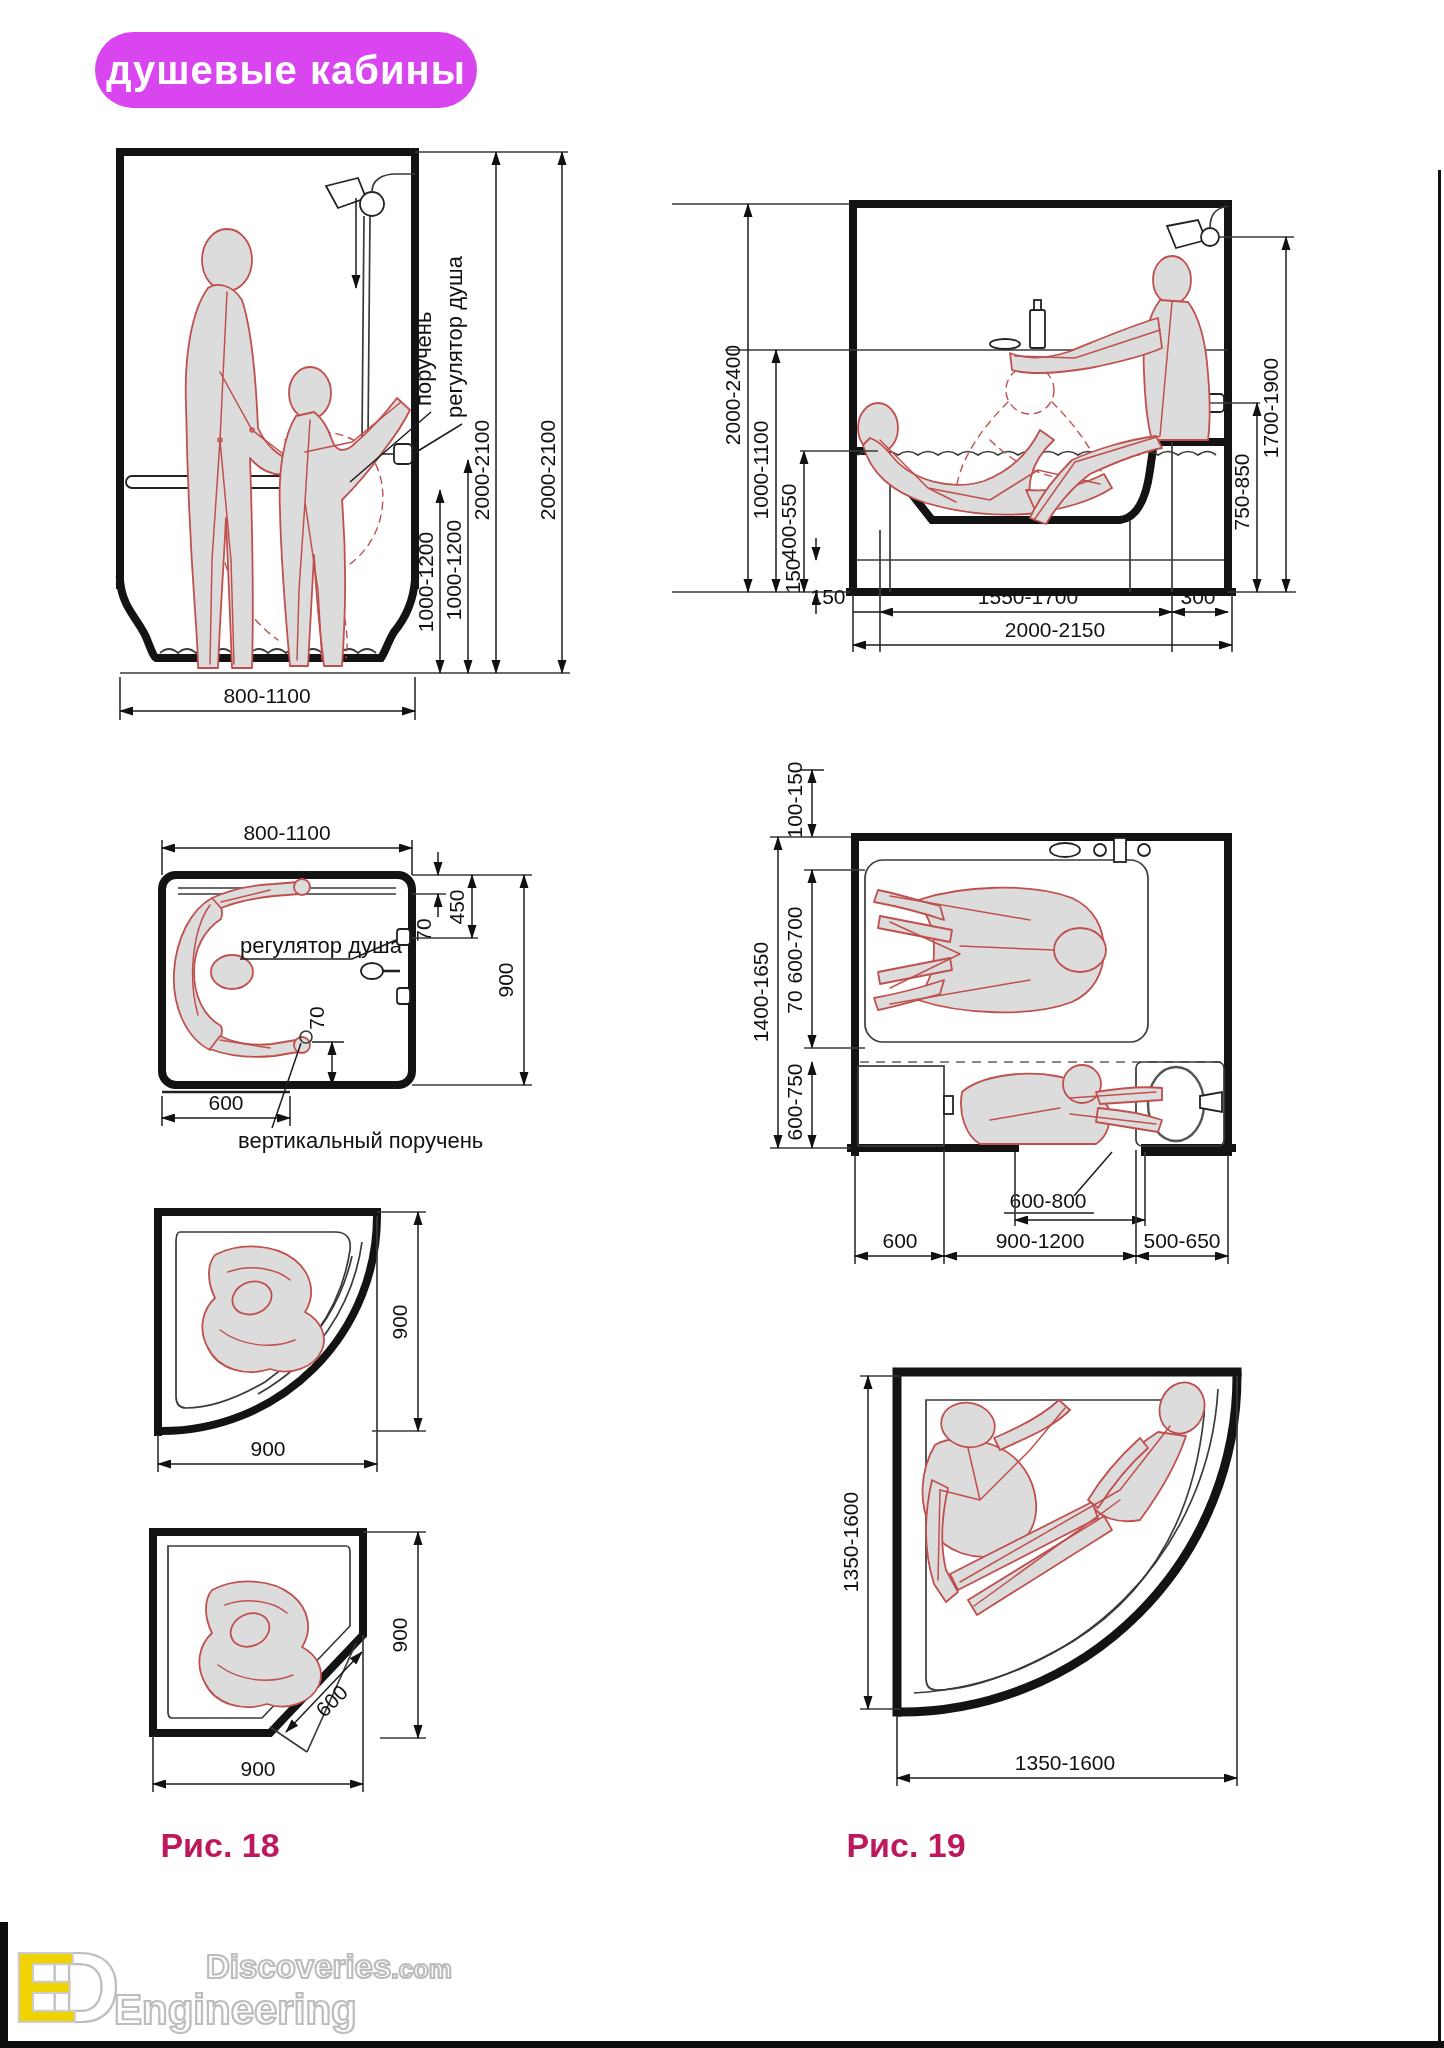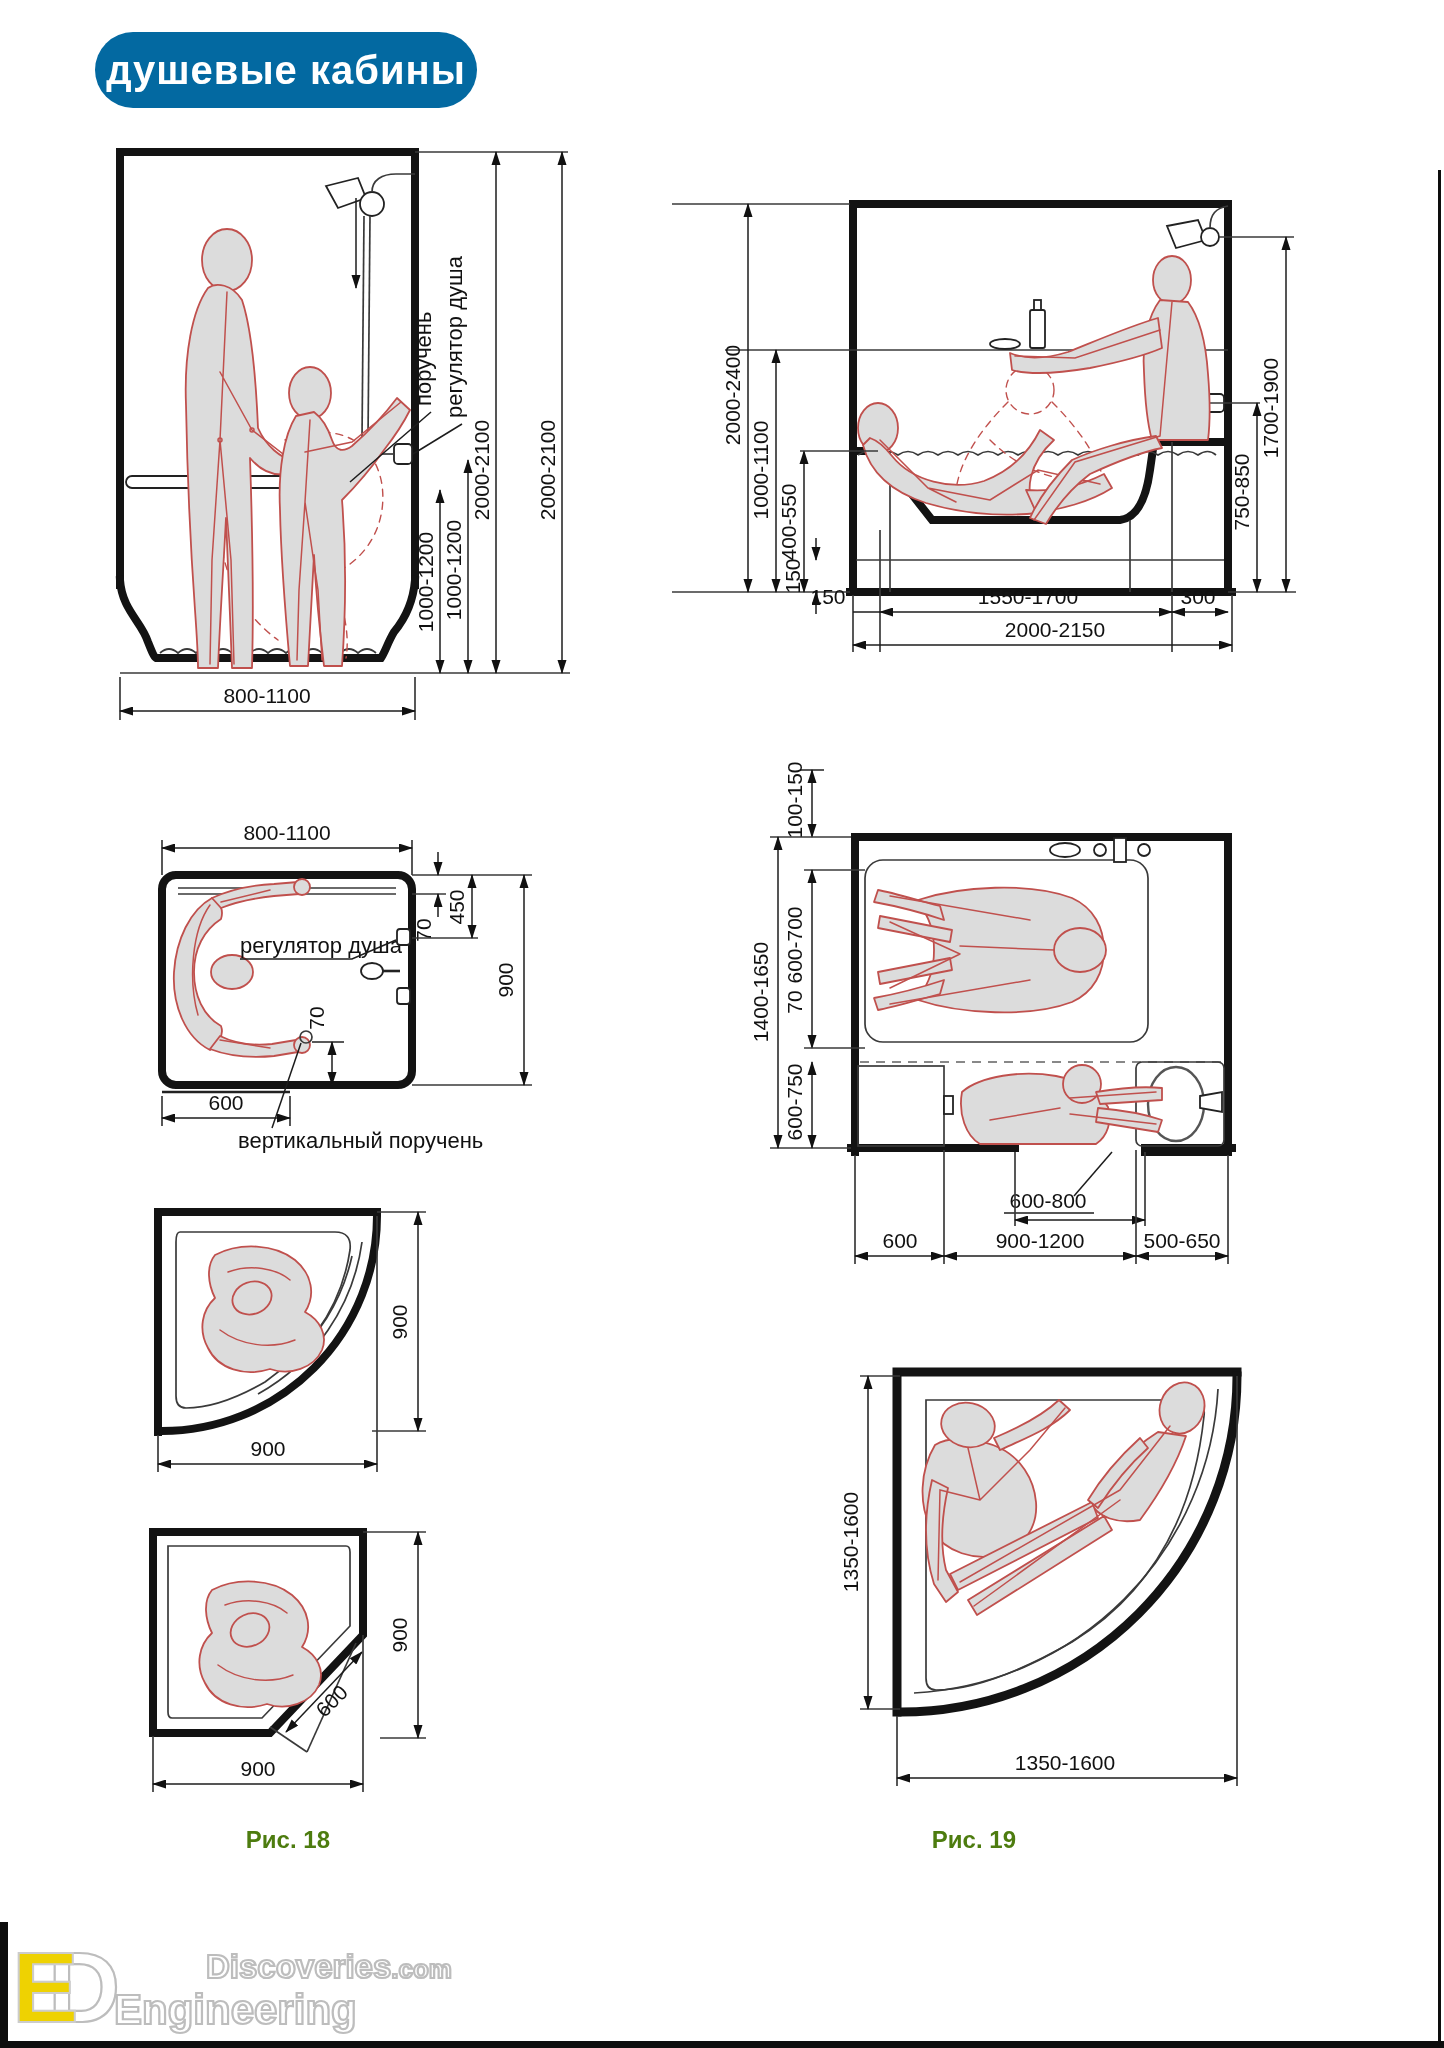--- a/index.html
+++ b/index.html
@@ -1,21 +1,21 @@
 <!DOCTYPE html>
 <html><head>
 <meta charset="utf-8">
 <style>
   html,body{margin:0;padding:0;background:#ffffff;}
   #page{position:relative;width:1444px;height:2048px;background:#ffffff;overflow:hidden;
         font-family:"Liberation Sans",sans-serif;color:#111;}
-  .pill{position:absolute;background:#0369a1;border-radius:40px;display:flex;
+  .pill{position:absolute;background:#d946ef;border-radius:40px;display:flex;
         align-items:center;justify-content:center;color:#ffffff;font-weight:bold;
         font-size:40px;letter-spacing:1px;}
-  .caption{position:absolute;width:220px;text-align:right;font-weight:bold;font-size:24px;color:#4d7c0f;}
+  .caption{position:absolute;width:220px;text-align:center;font-weight:bold;font-size:34px;color:#be185d;}
   svg{position:absolute;overflow:visible;}
   
   .w{stroke:#131313;stroke-width:8;fill:none;stroke-linecap:square;stroke-linejoin:miter;}
   .w2{stroke:#131313;stroke-width:9;fill:none;stroke-linecap:square;}
   .t{stroke:#3a3a3a;stroke-width:1.7;fill:none;}
   .tk{stroke:#222;stroke-width:2.6;fill:none;}
   .d{stroke:#1c1c1c;stroke-width:1.5;fill:none;}
   .dsh{stroke:#888;stroke-width:2;fill:none;stroke-dasharray:9 7;}
   text.dim{font:21px "Liberation Sans",sans-serif;fill:#111;}
   text.lbl{font:22px "Liberation Sans",sans-serif;fill:#111;}

